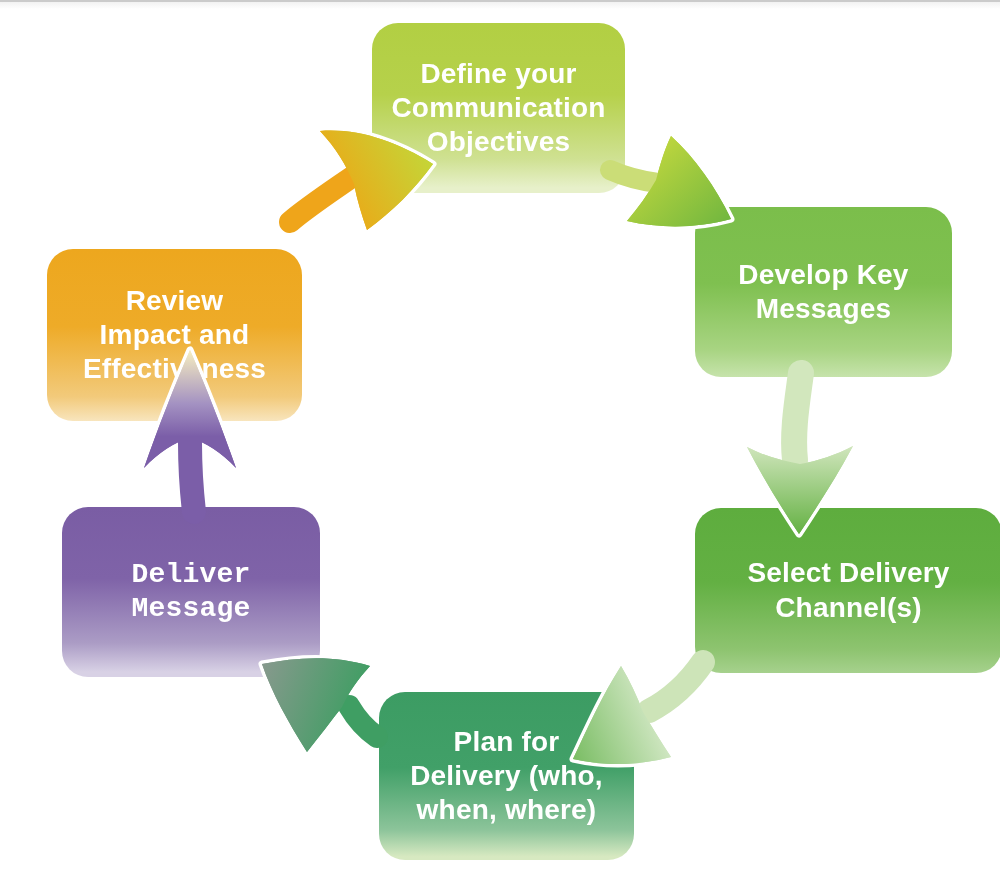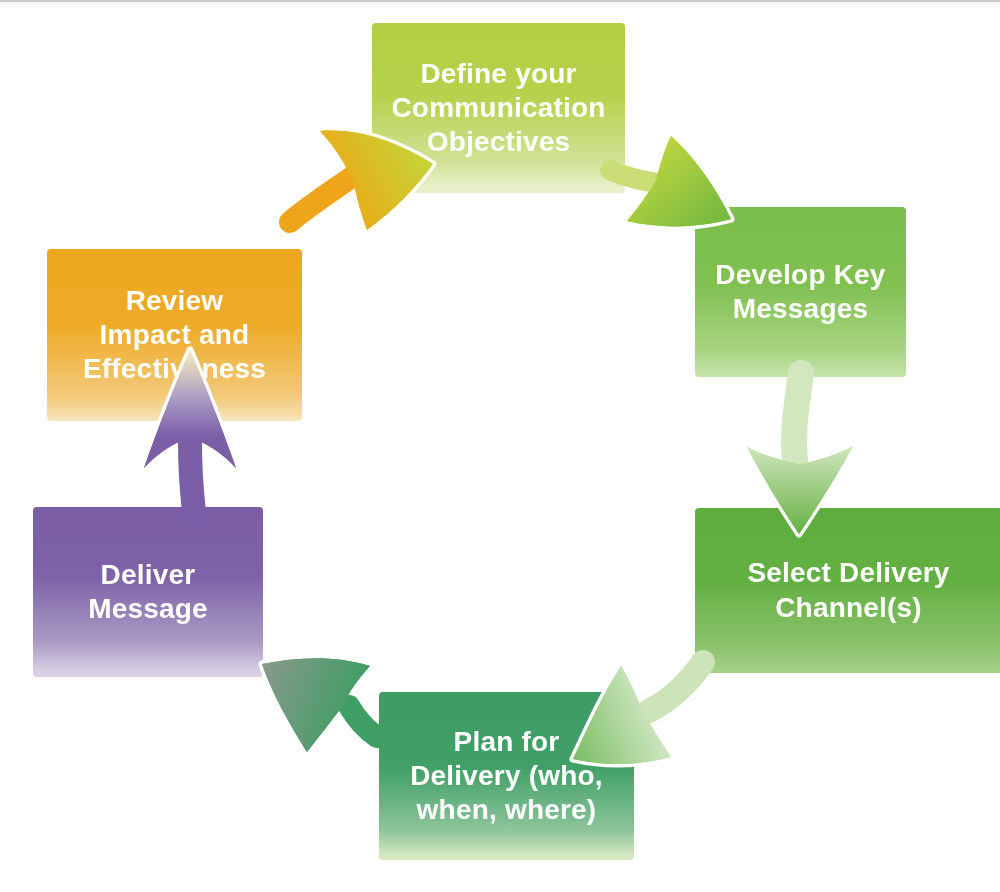--- a/index.html
+++ b/index.html
@@ -13,43 +13,43 @@
   .top-rule{
     position:absolute;top:0;left:0;right:0;height:2px;
     background:#cbcbcb;z-index:3;
   }
   .top-haze{
     position:absolute;top:2px;left:0;right:0;height:7px;
     background:linear-gradient(180deg,#f2f2f2,#ffffff);z-index:3;
   }
   .box{
     position:absolute;
-    border-radius:4px;
+    border-radius:26px;
     display:flex;align-items:center;justify-content:center;
     z-index:1;
   }
   .box .label{
     color:#ffffff;
     font-size:28px;
     font-weight:700;
     line-height:1.22;
     text-align:center;
     white-space:pre-line;
     letter-spacing:.2px;
   }
   .b-define  {left:372px;top:23px; width:253px;height:170px;
     background:linear-gradient(180deg,#b2cf43 0%,#b6d14b 42%,#cfe192 80%,#e7f0ca 97%);}
-  .b-develop {left:695px;top:207px;width:211px;height:170px;
+  .b-develop {left:695px;top:207px;width:257px;height:170px;
     background:linear-gradient(180deg,#7bbe4b 0%,#7fc050 45%,#a8d482 84%,#c6e3ab 100%);}
   .b-select  {left:695px;top:508px;width:307px;height:165px;
     background:linear-gradient(180deg,#5ead3e 0%,#63b043 45%,#8ec470 86%,#a6d18d 100%);}
   .b-plan    {left:370px;top:692px;width:255px;height:168px;
     background:linear-gradient(180deg,#3c9c63 0%,#41a068 45%,#8cc49a 82%,#d7e9c1 98%);margin-left:9px;}
-  .b-deliver {left:33px; top:507px;width:230px;height:170px;
-    background:linear-gradient(180deg,#7a5da4 0%,#7f63a8 42%,#ab9cc5 80%,#d8d1e5 97%);}
+  .b-deliver {left:62px; top:507px;width:258px;height:170px;
+    background:linear-gradient(180deg,#7a5da4 0%,#7f63a8 42%,#ab9cc5 80%,#d8d1e5 97%);font-family:Liberation Mono, monospace;}
   .b-review  {left:47px; top:205px;width:255px;height:172px;
     background:linear-gradient(180deg,#eda71e 0%,#eeab28 45%,#f2ca7b 86%,#f8e5bd 100%);margin-top:44px;}
   svg.arrows{
     position:absolute;left:0;top:0;width:1000px;height:892px;
     z-index:2;pointer-events:none;
   }
   .ho{stroke:#ffffff;stroke-width:7;stroke-linejoin:round;paint-order:stroke;}
   .stem{fill:none;stroke-linecap:round;}
 </style>
 </head>

